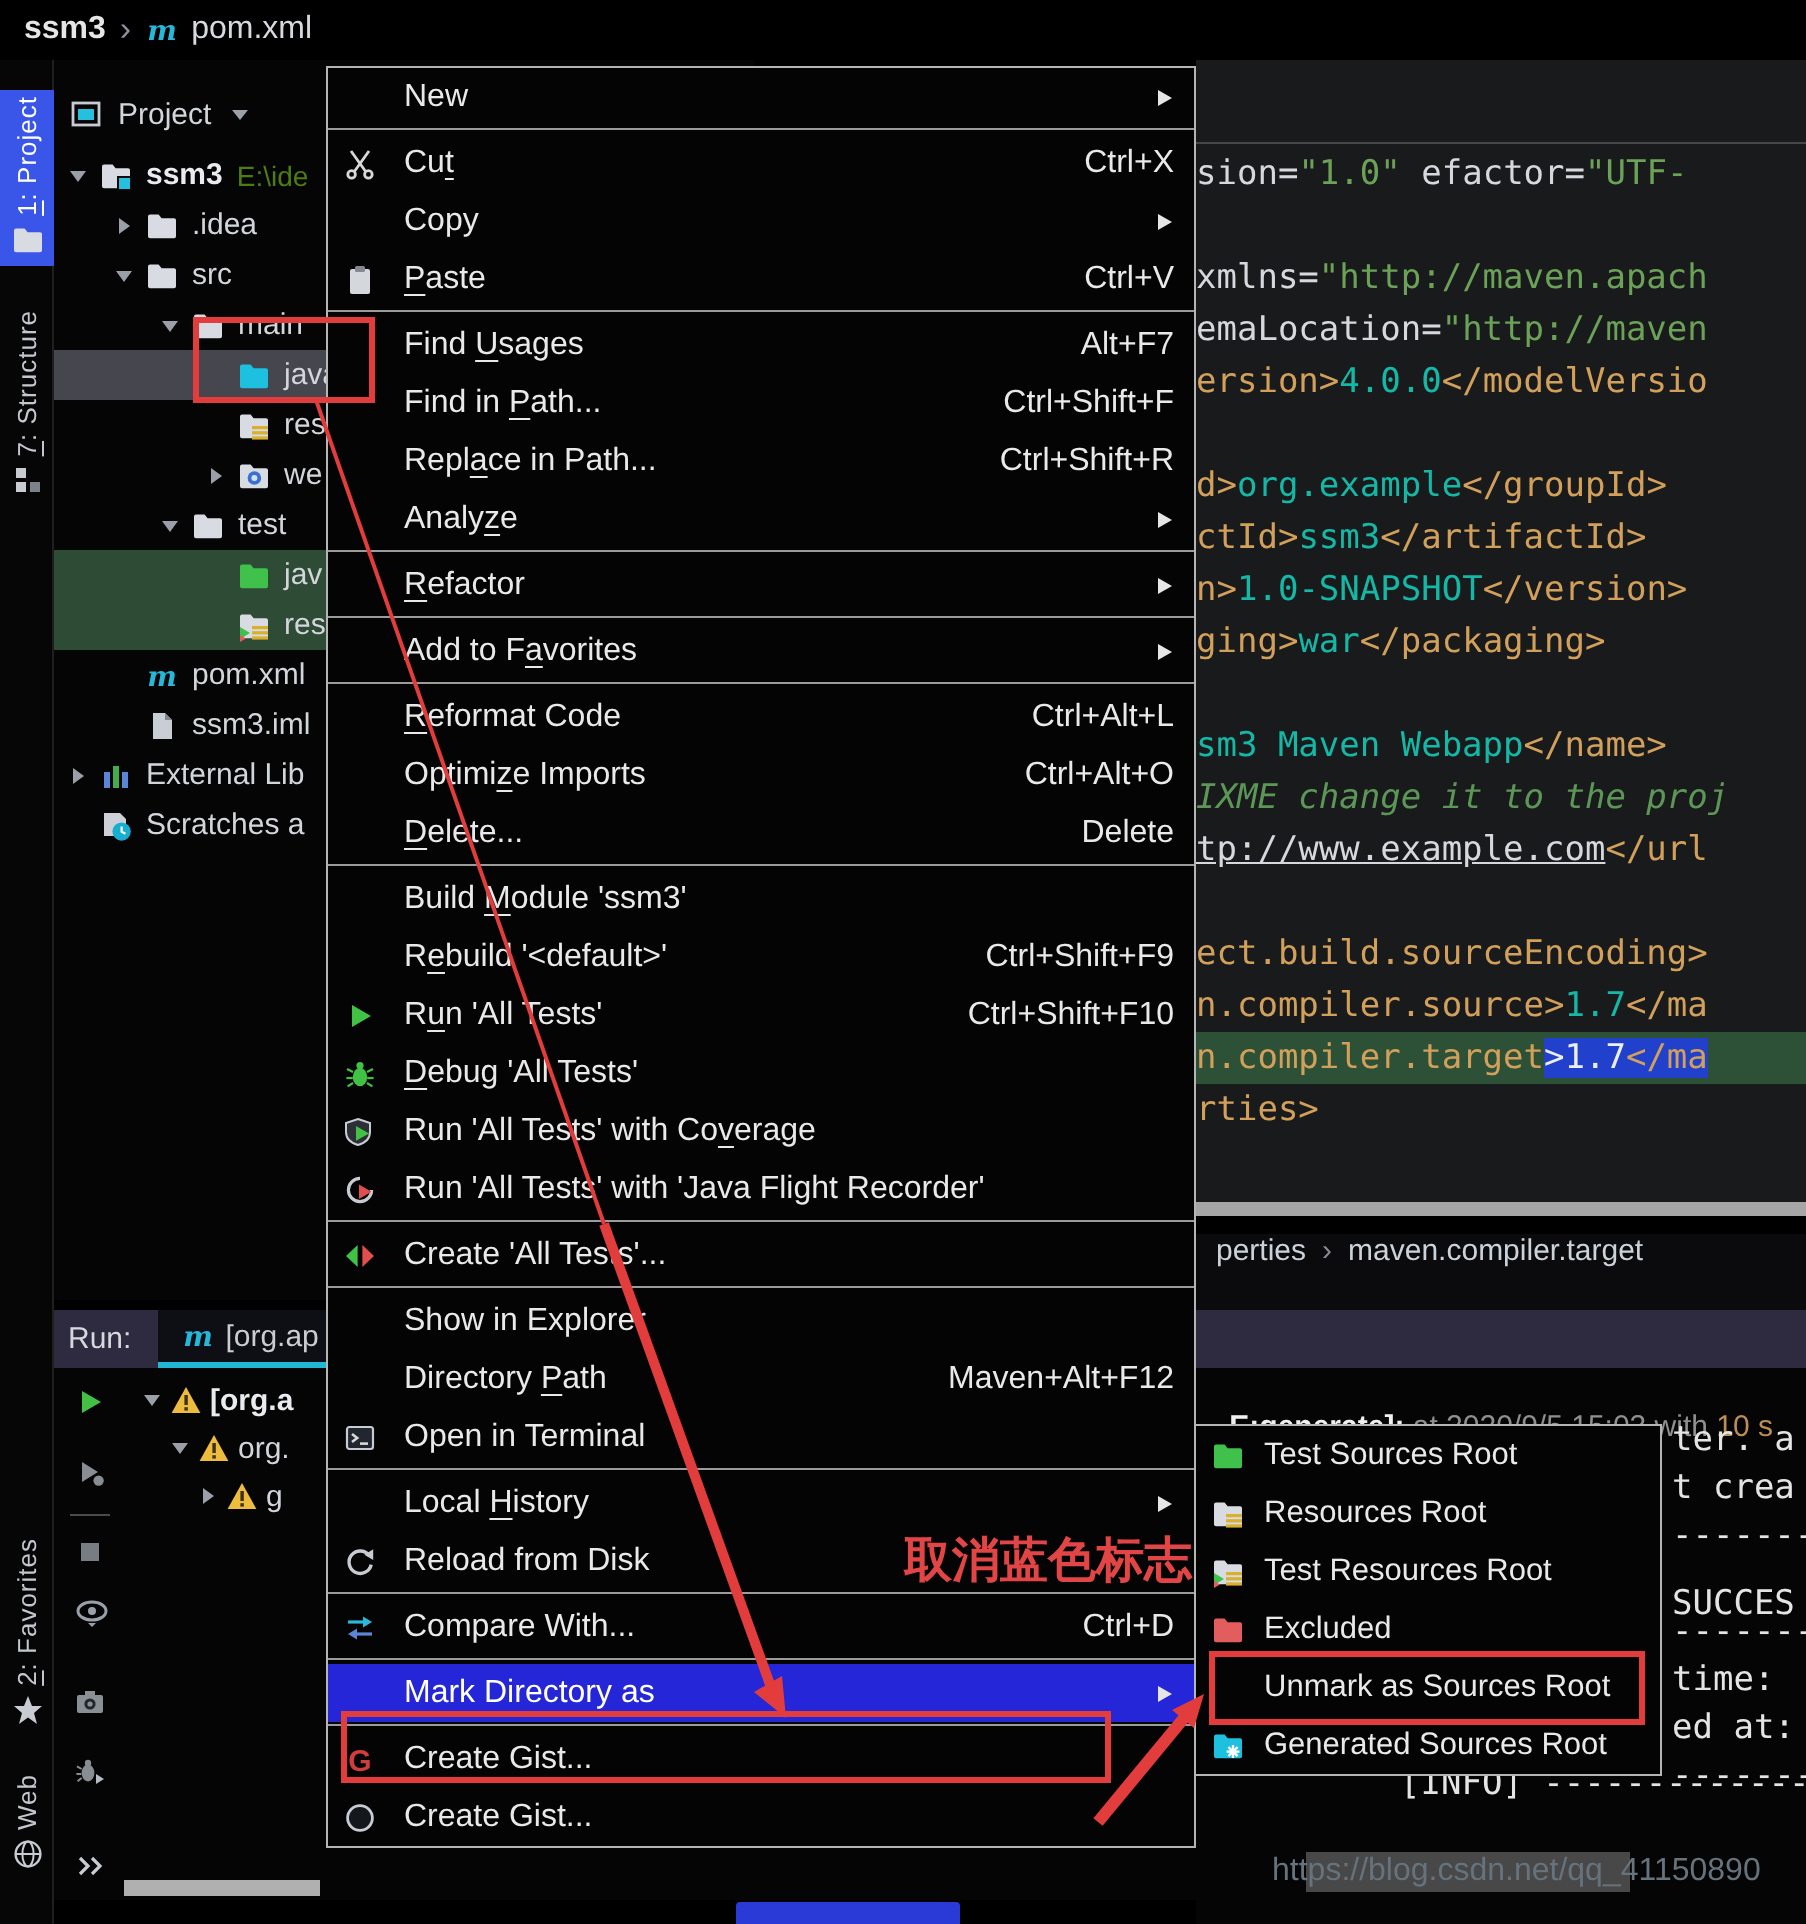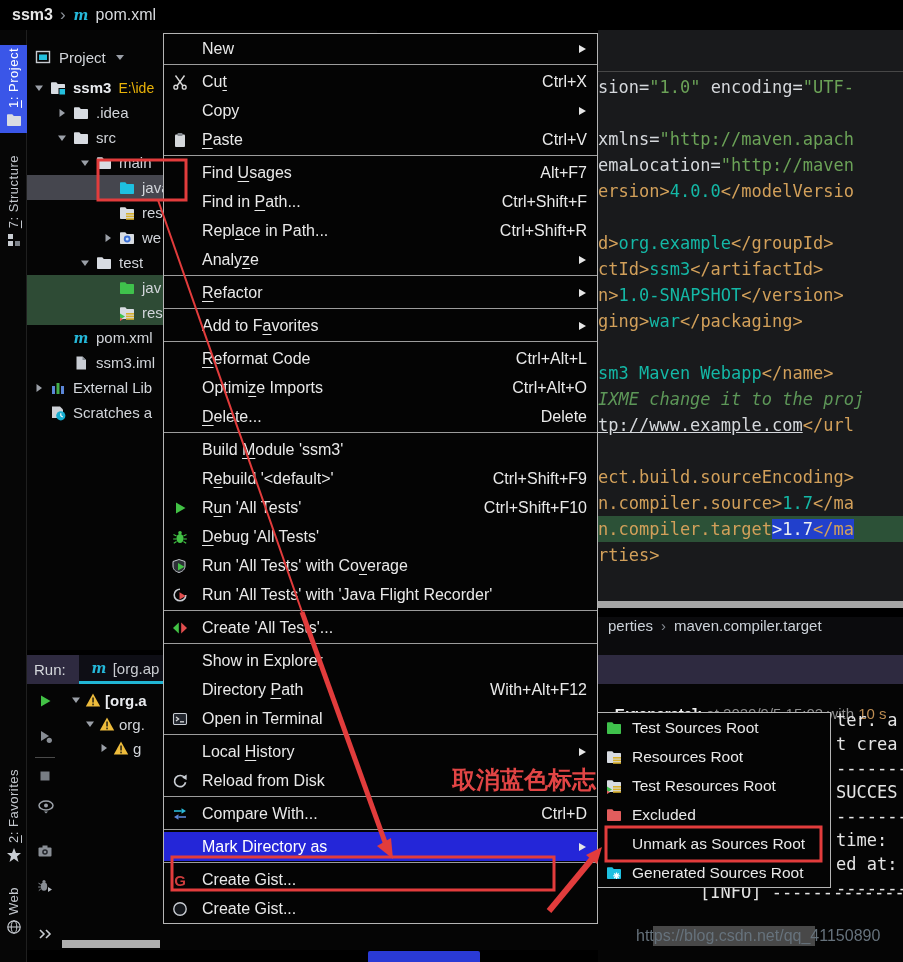--- a/index.html
+++ b/index.html
@@ -29,21 +29,21 @@
   #pp-header .hicon{width:16px;height:16px;margin-right:8px;display:inline-flex}
   #pp-header .caret{margin-left:9px;width:10px;height:10px;display:inline-flex}
   #ptree{margin-top:4px}
   .trow{height:25px;display:flex;align-items:center;font-size:15px;color:#d2d5da;white-space:nowrap;cursor:pointer}
   .trow.sel{background:#45464e}
   .trow.grn{background:#2e4b35}
   .t-arrow{width:22px;display:inline-flex;justify-content:center;flex:none}
   .t-icon{width:20px;display:inline-flex;flex:none}
   .t-label{margin-left:3px}
   .t-label.b{font-weight:bold;color:#e9ebef}
-  .t-extra{margin-left:7px;color:#eab308;font-size:14px}
+  .t-extra{margin-left:7px;color:#4d7c0f;font-size:14px}
 
   
   #editor{position:absolute;left:598px;top:30px;width:305px;height:571px;background:#191a1c;overflow:hidden}
   #tabline{position:absolute;left:598px;top:71px;width:305px;height:1px;background:#474747}
   #code{position:absolute;left:0;top:44px;width:100%}
   .cl{height:26px;line-height:26px;white-space:pre;font-family:"DejaVu Sans Mono",monospace;font-size:17px}
   .cl.hl{background:#2c5137}
   .c-tag{color:#d2a05a}.c-attr{color:#d5d8dc}.c-plain{color:#14b8a6}.c-str{color:#6ba257}
   .c-comment{color:#5d9758;font-style:italic}
   .c-link{color:#d5d8dc;text-decoration:underline}
@@ -339,21 +339,21 @@
             <path d="M10.8 8.2v2.6l1.9 1.1" stroke="#fff" stroke-width="1.1" fill="none"></path>
           </svg>
         </span>
         <span class="t-label">Scratches a</span>
       </div>
     </div>
 </div>
 
 <div id="editor">
   <div id="code">
-      <div class="cl"><span class="c-attr">sion=</span><span class="c-str">"1.0"</span><span class="c-plain"> </span><span class="c-attr">encoding=</span><span class="c-str">"UTF-</span></div>
+      <div class="cl"><span class="c-attr">sion=</span><span class="c-str">"1.0"</span><span class="c-plain"> </span><span class="c-attr">efactor=</span><span class="c-str">"UTF-</span></div>
       <div class="cl"></div>
       <div class="cl"><span class="c-attr">xmlns=</span><span class="c-str">"http://maven.apach</span></div>
       <div class="cl"><span class="c-attr">emaLocation=</span><span class="c-str">"http://maven</span></div>
       <div class="cl"><span class="c-tag">ersion&gt;</span><span class="c-plain">4.0.0</span><span class="c-tag">&lt;/modelVersio</span></div>
       <div class="cl"></div>
       <div class="cl"><span class="c-tag">d&gt;</span><span class="c-plain">org.example</span><span class="c-tag">&lt;/groupId&gt;</span></div>
       <div class="cl"><span class="c-tag">ctId&gt;</span><span class="c-plain">ssm3</span><span class="c-tag">&lt;/artifactId&gt;</span></div>
       <div class="cl"><span class="c-tag">n&gt;</span><span class="c-plain">1.0-SNAPSHOT</span><span class="c-tag">&lt;/version&gt;</span></div>
       <div class="cl"><span class="c-tag">ging&gt;</span><span class="c-plain">war</span><span class="c-tag">&lt;/packaging&gt;</span></div>
       <div class="cl"></div>
@@ -480,21 +480,21 @@
 </div>
 
 <div id="run-right">
   <div id="statusline">
     <span class="sb">E:generate]:</span><span class="sg"> at 2020/9/5 15:03 with </span><span class="so">10 s</span>
   </div>
   <div id="cfrags">
       <div class="cfrag" style="top: 26px;">ter. a</div>
       <div class="cfrag" style="top: 50px;">t crea</div>
       <div class="cfrag" style="top: 74px;">---------</div>
-      <div class="cfrag" style="top: 98px;">SUCCES</div>
+      <div class="cfrag" style="top: 108px;">SUCCES</div>
       <div class="cfrag" style="top: 122px;">---------</div>
       <div class="cfrag" style="top: 146px;">time:</div>
       <div class="cfrag" style="top: 170px;">ed at:</div>
       <div class="cfrag" style="top: 194px;">---------</div>
     </div>
   <div id="infoline" class="cfrag-static" style="left:102px;top:198px;position:absolute;font-family:'DejaVu Sans Mono',monospace;font-size:17px;color:#e4e4e4;white-space:pre">[INFO] ----------------------</div>
   <div id="wbox"></div>
   <div id="watermark">https://blog.csdn.net/qq_41150890</div>
 </div>
 
@@ -670,21 +670,21 @@
       <span class="mi-label">Create 'All Tests'...</span>
     </div>
     <div class="menu-sep"></div>
     <div class="menu-item">
       <span class="mi-icon"></span>
       <span class="mi-label">Show in Explorer</span>
     </div>
     <div class="menu-item">
       <span class="mi-icon"></span>
       <span class="mi-label">Directory <u>P</u>ath</span>
-      <span class="mi-shortcut">With+Alt+F12</span>
+      <span class="mi-shortcut">Maven+Alt+F12</span>
     </div>
     <div class="menu-item">
       <span class="mi-icon">
         <svg width="16" height="16" viewBox="0 0 16 16">
           <rect x="1.5" y="2.5" width="13" height="11" rx="1.2" fill="#22262e" stroke="#c8ccd2" stroke-width="1.1"></rect>
           <path d="M4 6l2.6 2L4 10" stroke="#d8d8d8" stroke-width="1.3" fill="none"></path>
           <line x1="8" y1="10.8" x2="12" y2="10.8" stroke="#d8d8d8" stroke-width="1.3"></line>
         </svg>
       </span>
       <span class="mi-label">Open in Terminal</span>

